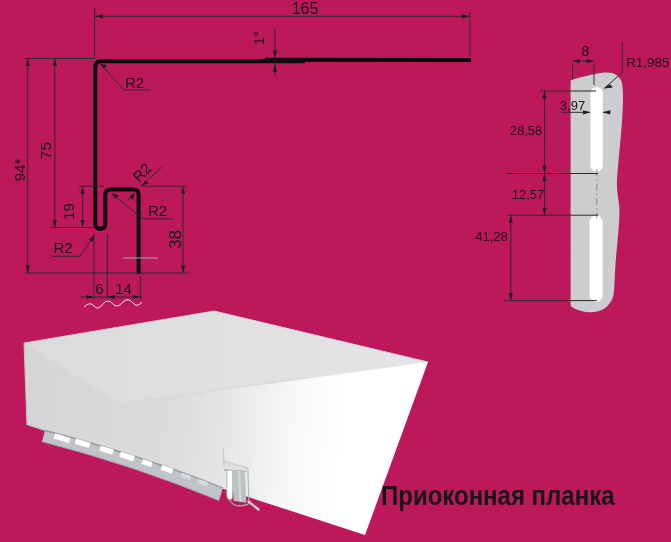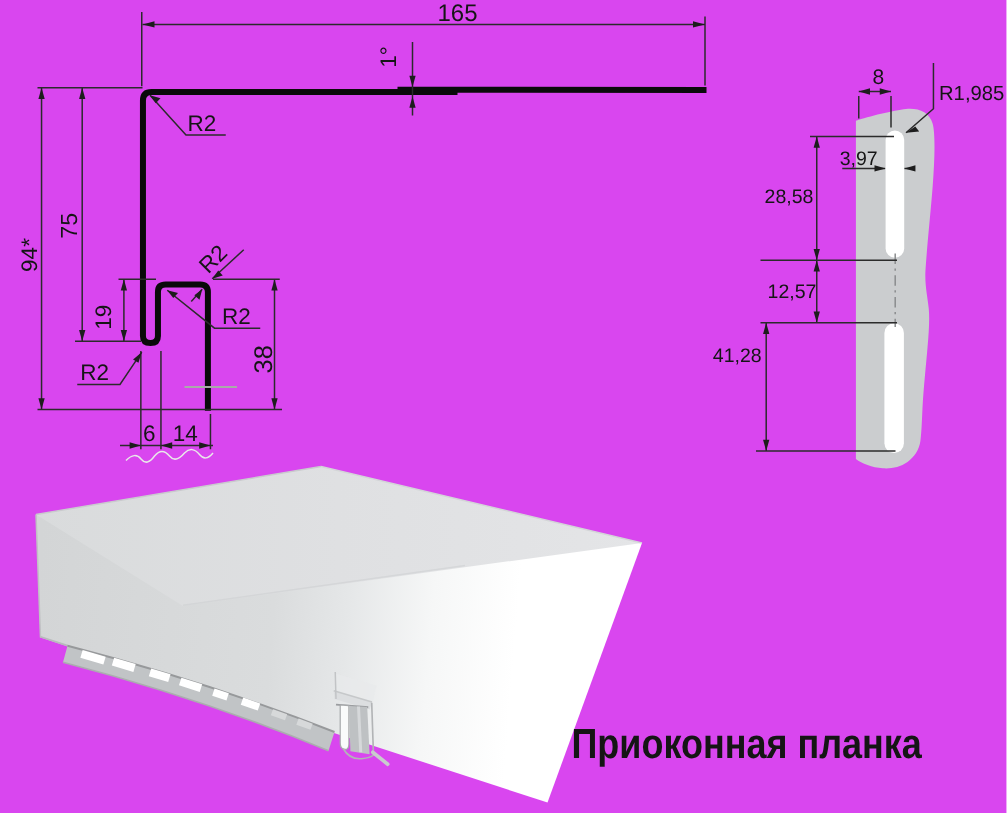--- a/index.html
+++ b/index.html
@@ -1,16 +1,16 @@
 <!DOCTYPE html>
 <html><head>
 <meta charset="utf-8">
 <style>
   html,body{margin:0;padding:0;background:#ffffff;}
-  .wrap{width:671px;height:542px;position:relative;background:#d946ef;overflow:hidden;}
+  .wrap{width:671px;height:542px;position:relative;background:#be185d;overflow:hidden;}
   svg{position:absolute;left:0;top:0;}
   text{font-family:"Liberation Sans",sans-serif;fill:#151515;}
 </style>
 </head>
 <body>
 <div class="wrap">
 <svg width="671" height="542" viewBox="0 0 671 542">
 
 <g fill="none" stroke="#0a0a0a" stroke-width="4" stroke-linecap="butt">
   <path d="M 471 60 L 265 59.8"></path>

